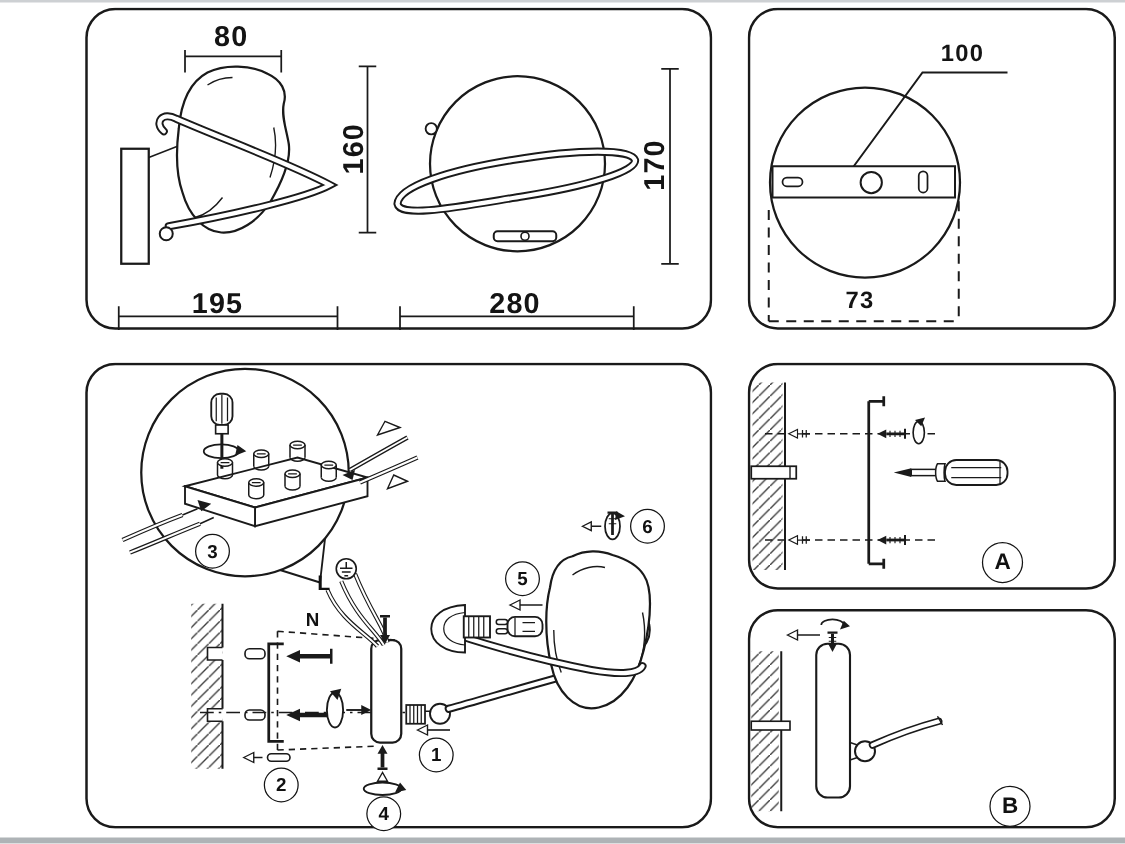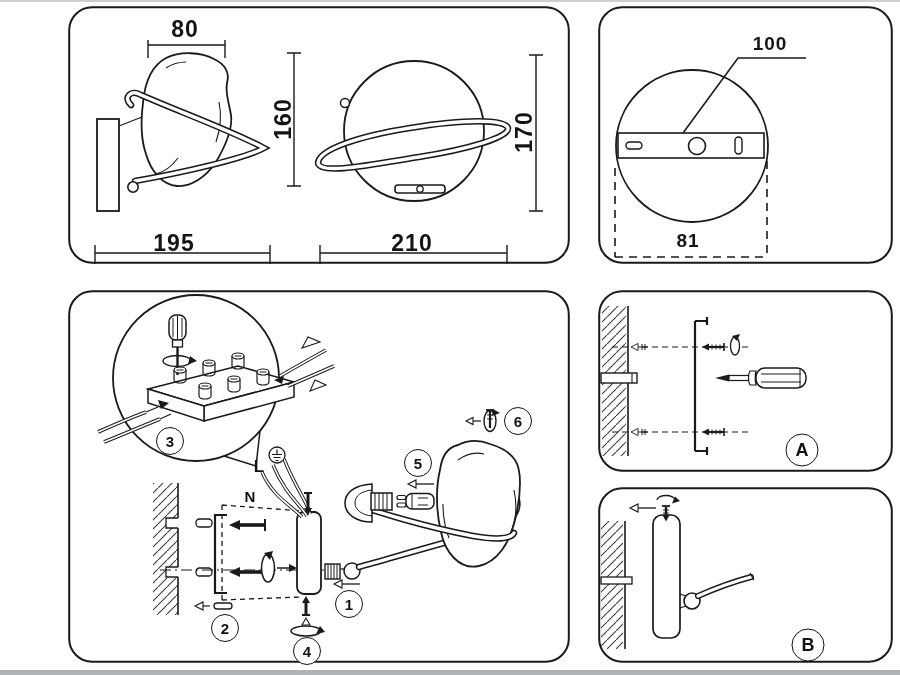--- a/index.html
+++ b/index.html
@@ -301,24 +301,24 @@
       <circle cx="94" cy="114" r="8" fill="#fff" stroke-width="1.6"></circle>
       <path d="M100,109 C118,101 138,94 153,90" stroke="#1a1a1a" stroke-width="6" stroke-linecap="round"></path>
       <path d="M100,109 C118,101 138,94 153,90" stroke="#fff" stroke-width="3.2" stroke-linecap="round"></path>
       <path d="M152,86 L156,93" stroke-width="1.2"></path>
     </g>
   </svg>
 
   <div class="dim" style="left:185px;top:29px">80</div>
   <div class="dim rot" style="left:283px;top:119px">160</div>
   <div class="dim" style="left:174px;top:243px">195</div>
-  <div class="dim" style="left:412px;top:243px">210</div>
+  <div class="dim" style="left:412px;top:243px">280</div>
   <div class="dim rot" style="left:524px;top:132px">170</div>
   <div class="dim big" style="left:770px;top:44px">100</div>
-  <div class="dim big" style="left:688px;top:241px">81</div>
+  <div class="dim big" style="left:688px;top:241px">73</div>
 
   <div class="wire-label" style="left:259px;top:467px">L</div>
   <div class="wire-label n" style="left:250px;top:496px">N</div>
 
   <div class="step" style="left:349px;top:604px">1</div>
   <div class="step" style="left:225px;top:628px">2</div>
   <div class="step" style="left:170px;top:441px">3</div>
   <div class="step" style="left:307px;top:651px">4</div>
   <div class="step" style="left:418px;top:463px">5</div>
   <div class="step" style="left:518px;top:421px">6</div>

